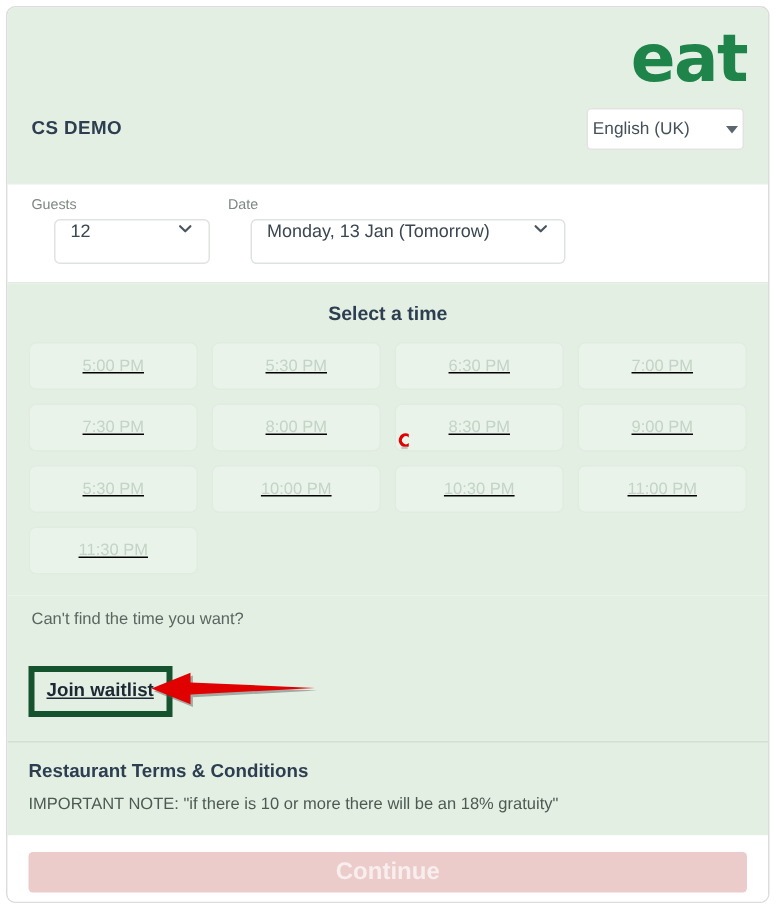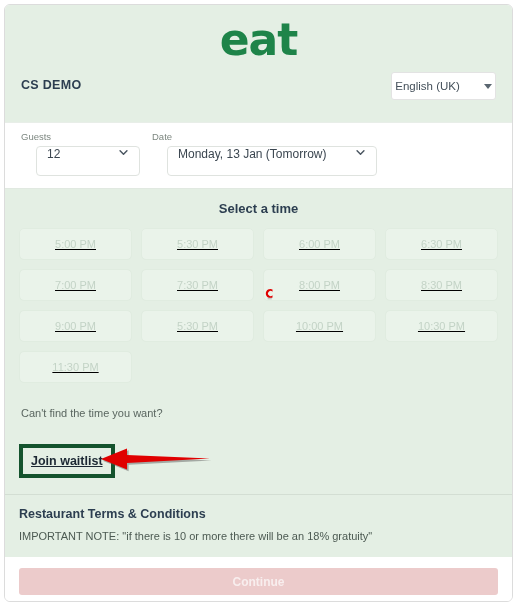--- a/index.html
+++ b/index.html
@@ -37,21 +37,21 @@
     overflow: hidden;
   }
 
   
   .header {
     background: #e4efe4;
     padding: 10px 14px 8px 14px;
     box-sizing: border-box;
   }
   .logo-wrap {
-    text-align: center;
+    text-align: right;
     padding-top: 3px;
     padding-bottom: 2px;
   }
   .logo {
     display: inline-block;
     font-family: "DejaVu Sans", sans-serif;
     font-size: 44px;
     font-weight: 700;
     color: #1e8449;
     letter-spacing: -1px;
@@ -237,21 +237,21 @@
     padding: 11px 14px 14px 14px;
     box-sizing: border-box;
   }
   .continue-btn {
     width: 100%;
     height: 27px;
     background: #eccbcb;
     border: none;
     border-radius: 3px;
     color: #f8eeee;
-    font-size: 12px;
+    font-size: 16px;
     font-weight: 700;
     font-family: "Liberation Sans", sans-serif;
     cursor: default;
   }
 
   
   .cursor-marker {
     position: absolute;
     left: 263px;
     top: 287px;
@@ -306,30 +306,30 @@
           </svg>
         </div>
       </div>
     </div>
 
     <div class="time-section">
       <div class="section-title">Select a time</div>
       <div class="slot-grid" id="slot-grid">
           <div class="slot">5:00 PM</div>
           <div class="slot">5:30 PM</div>
-          <div class="slot">6:00 PM</div>
           <div class="slot">6:30 PM</div>
           <div class="slot">7:00 PM</div>
           <div class="slot">7:30 PM</div>
           <div class="slot">8:00 PM</div>
           <div class="slot">8:30 PM</div>
           <div class="slot">9:00 PM</div>
           <div class="slot">5:30 PM</div>
           <div class="slot">10:00 PM</div>
           <div class="slot">10:30 PM</div>
+          <div class="slot">11:00 PM</div>
           <div class="slot">11:30 PM</div>
         </div>
     </div>
 
     <div class="waitlist-section">
       <div class="waitlist-q">Can't find the time you want?</div>
       <div class="waitlist-link-box">
         <span class="waitlist-link">Join waitlist</span>
       </div>
     </div>

